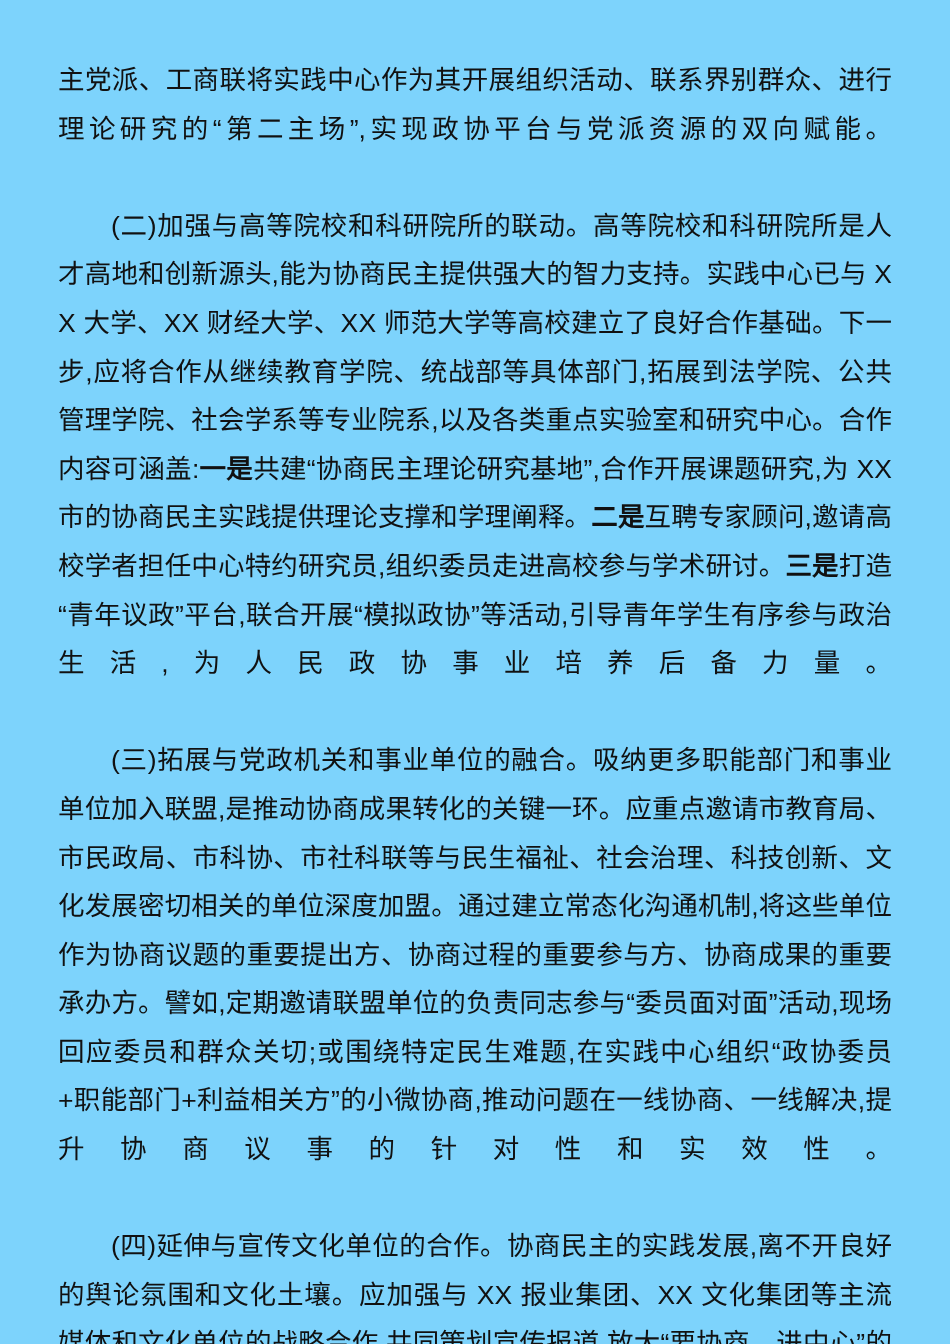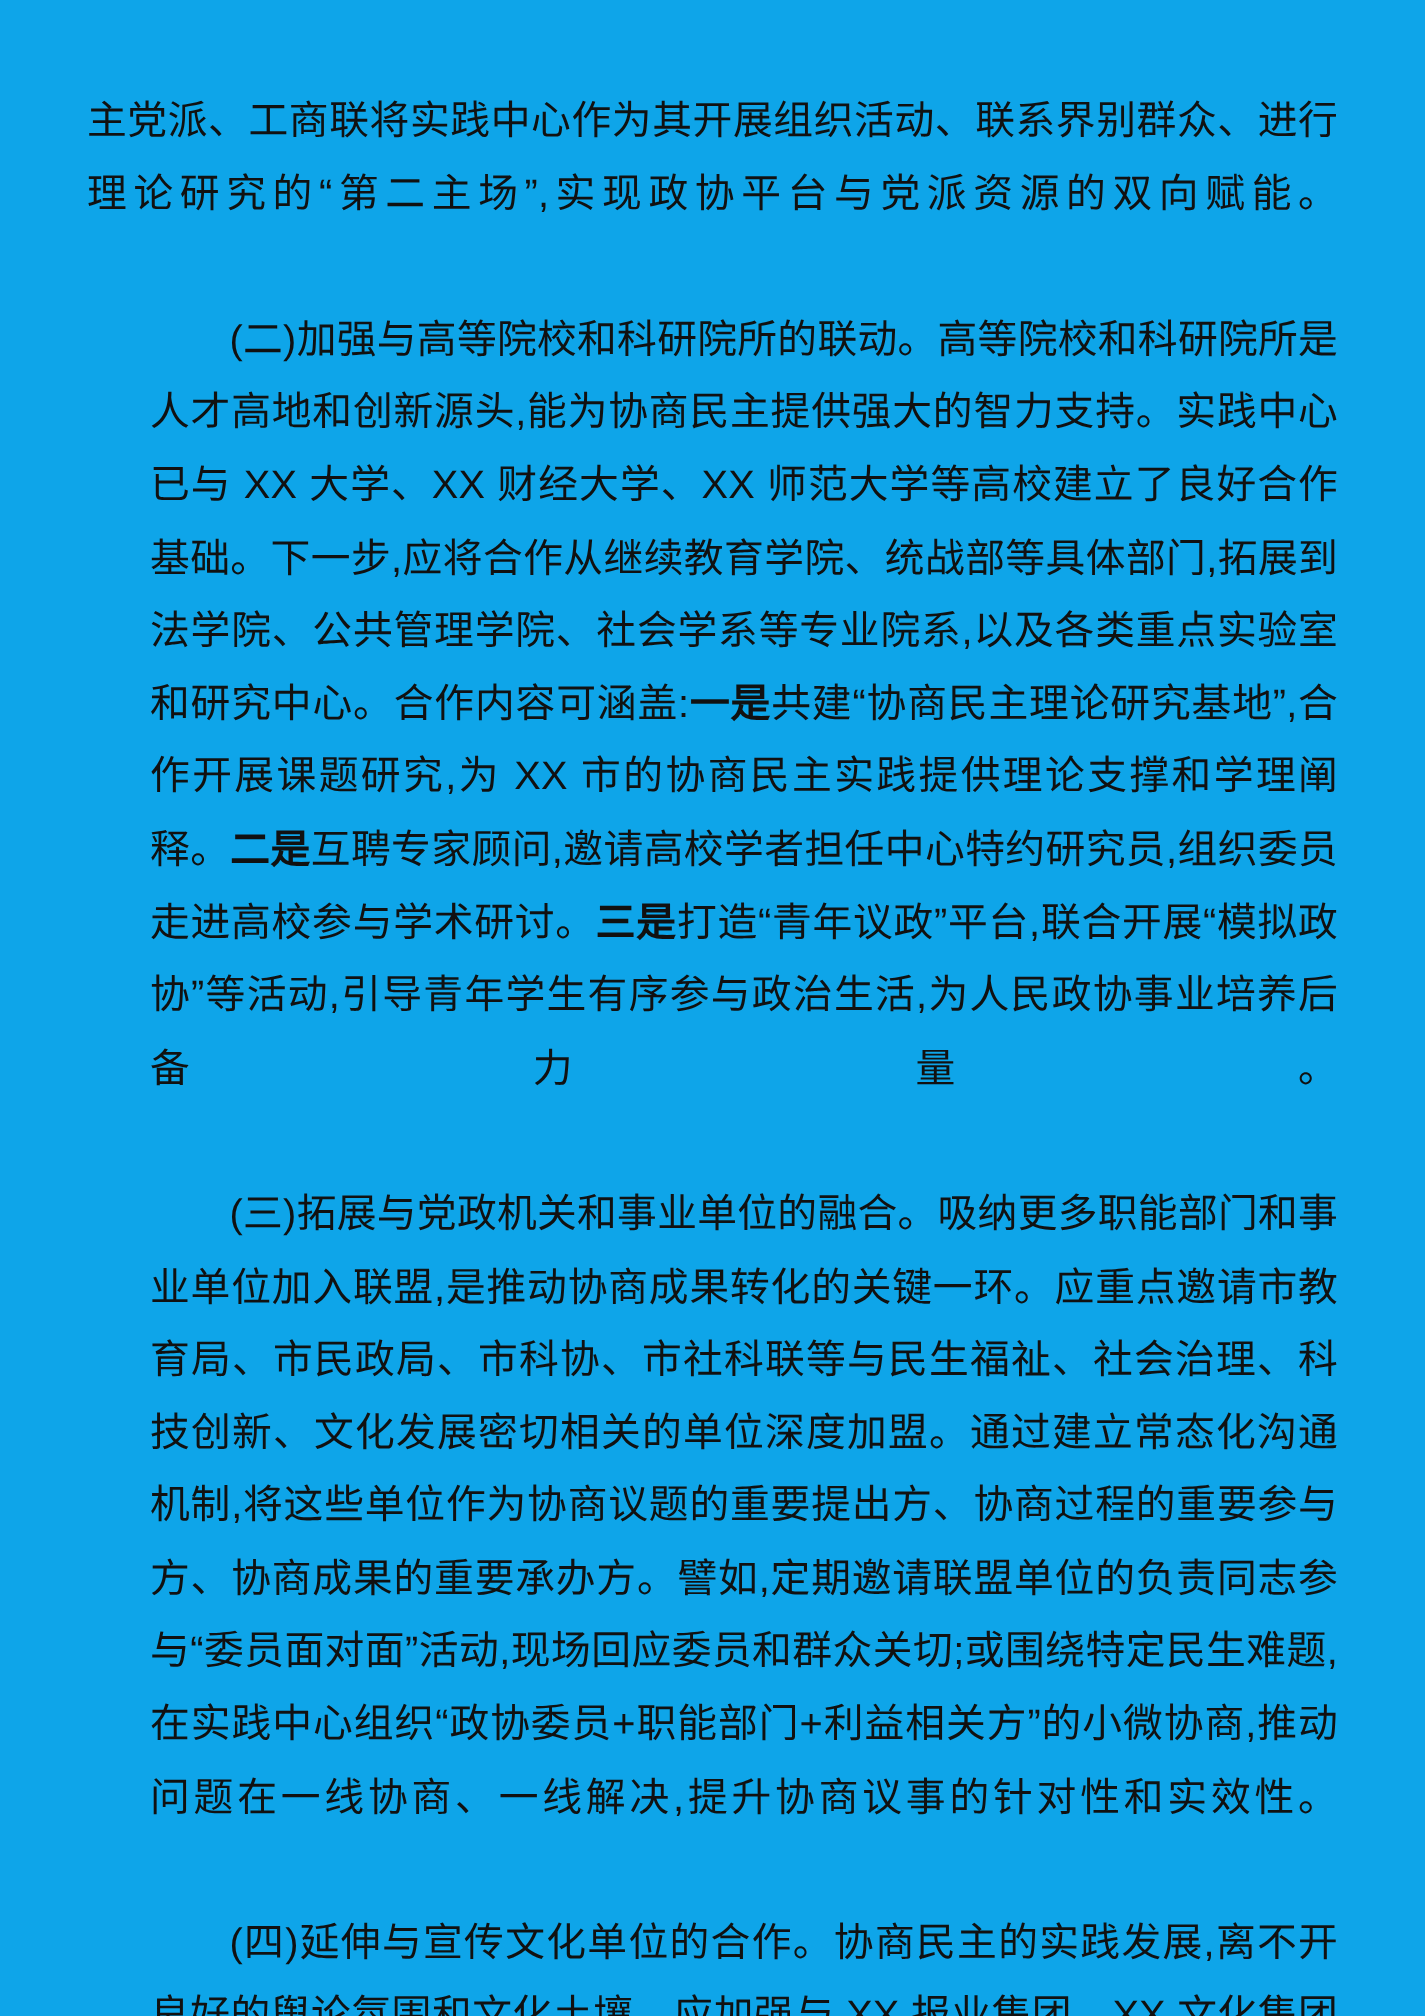--- a/index.html
+++ b/index.html
@@ -34,38 +34,37 @@
     font-size: 26.5px;
     line-height: 48.6px;
     text-align: justify;
     text-justify: inter-character;
     letter-spacing: 0.1px;
     word-break: break-all;
     color: #111111;
   }
   .para.indent {
     text-indent: 2em;
-    margin-left: 42px;
   }
   .para + .para {
     margin-top: 0px;
   }
   .para .b {
     font-weight: bold;
   }
   
   .para::after {
     content: "";
     display: inline-block;
     width: 100%;
   }
 </style>
 </head>
 <body>
 
-<div id="page" style="background: #0ea5e9;">
+<div id="page" style="background: #7dd3fc;">
   <div id="doc-body" style="color: rgb(17, 17, 17);">
       <p class="para"><span>主党派、工商联将实践中心作为其开展组织活动、联系界别群众、进行理论研究的“第二主场”,实现政协平台与党派资源的双向赋能。</span></p>
       <p class="para indent"><span>(二)加强与高等院校和科研院所的联动。高等院校和科研院所是人才高地和创新源头,能为协商民主提供强大的智力支持。实践中心已与 XX 大学、XX 财经大学、XX 师范大学等高校建立了良好合作基础。下一步,应将合作从继续教育学院、统战部等具体部门,拓展到法学院、公共管理学院、社会学系等专业院系,以及各类重点实验室和研究中心。合作内容可涵盖:</span><span class="b">一是</span><span>共建“协商民主理论研究基地”,合作开展课题研究,为 XX 市的协商民主实践提供理论支撑和学理阐释。</span><span class="b">二是</span><span>互聘专家顾问,邀请高校学者担任中心特约研究员,组织委员走进高校参与学术研讨。</span><span class="b">三是</span><span>打造“青年议政”平台,联合开展“模拟政协”等活动,引导青年学生有序参与政治生活,为人民政协事业培养后备力量。</span></p>
       <p class="para indent"><span>(三)拓展与党政机关和事业单位的融合。吸纳更多职能部门和事业单位加入联盟,是推动协商成果转化的关键一环。应重点邀请市教育局、市民政局、市科协、市社科联等与民生福祉、社会治理、科技创新、文化发展密切相关的单位深度加盟。通过建立常态化沟通机制,将这些单位作为协商议题的重要提出方、协商过程的重要参与方、协商成果的重要承办方。譬如,定期邀请联盟单位的负责同志参与“委员面对面”活动,现场回应委员和群众关切;或围绕特定民生难题,在实践中心组织“政协委员+职能部门+利益相关方”的小微协商,推动问题在一线协商、一线解决,提升协商议事的针对性和实效性。</span></p>
       <p class="para indent"><span>(四)延伸与宣传文化单位的合作。协商民主的实践发展,离不开良好的舆论氛围和文化土壤。应加强与 XX 报业集团、XX 文化集团等主流媒体和文化单位的战略合作,共同策划宣传报道,放大“要协商、进中心”的品牌效应。可以合作开设专栏、制作专题片,生动讲述协商民主故事。还可以利用 XX 文化</span></p>
     </div>
 </div>
 
 </body></html>

